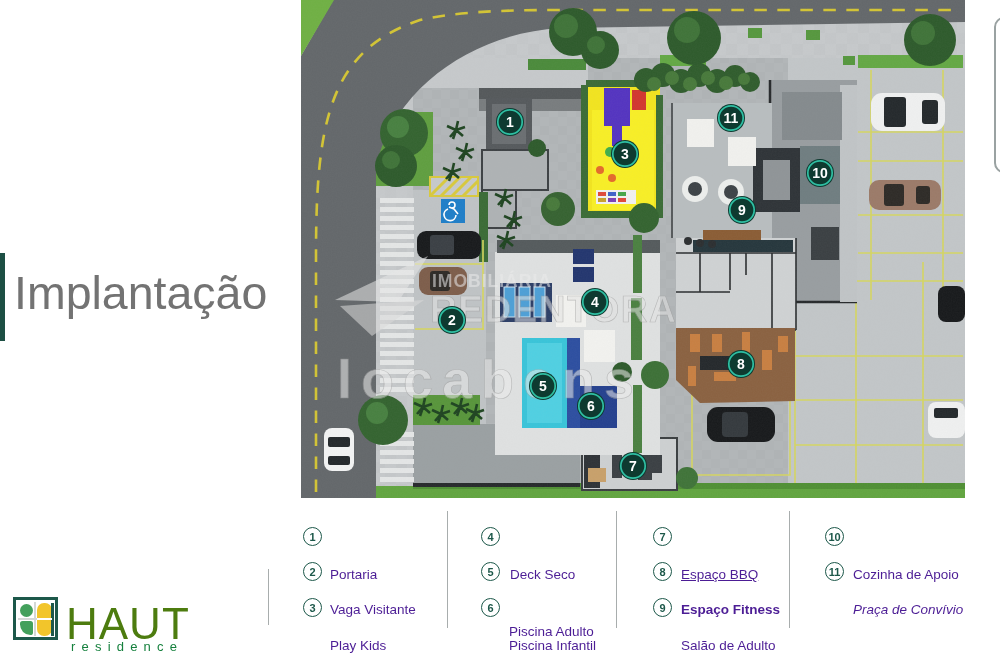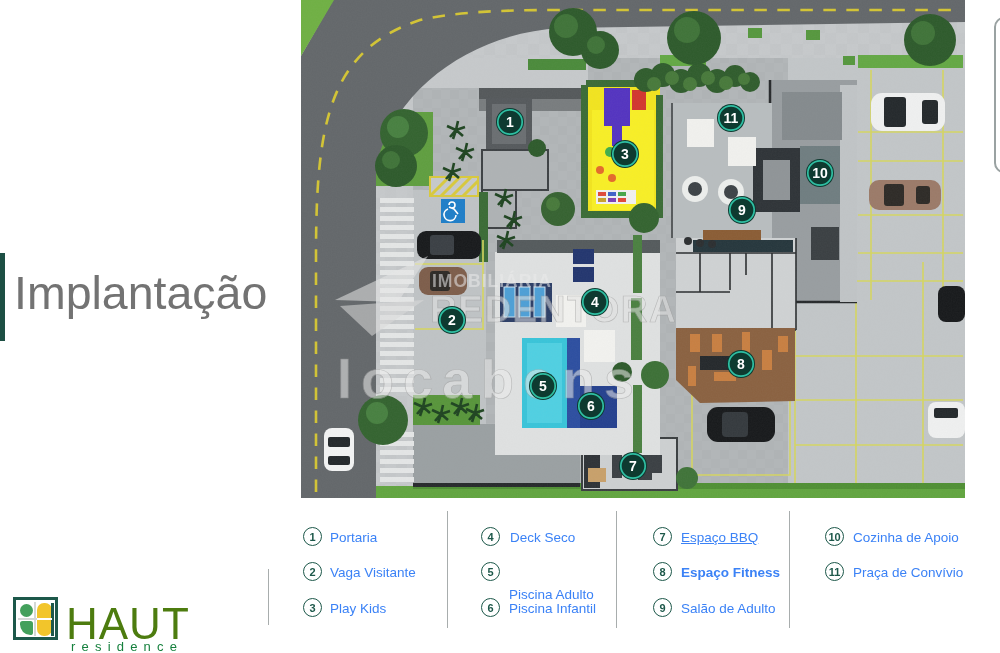--- a/index.html
+++ b/index.html
@@ -4,21 +4,21 @@
 <style>
   html,body{margin:0;padding:0;}
   body{width:1000px;height:653px;position:relative;overflow:hidden;background:#ffffff;
        font-family:"Liberation Sans",sans-serif;}
   .abs{position:absolute;}
   .title{left:14px;top:266px;font-size:46.5px;letter-spacing:0.4px;color:#737373;letter-spacing:0px;}
   .bar{left:0;top:253px;width:5px;height:88px;background:#1d4f44;}
   .sep{background:#a8adad;width:1px;}
   .lg-circ{width:19px;height:19px;border:1.6px solid #1d584a;border-radius:50%;
            color:#1d584a;font-size:11px;font-weight:bold;text-align:center;line-height:19px;box-sizing:border-box;}
-  .lg-txt{font-size:13.5px;color:#3b82f6;white-space:nowrap;}
+  .lg-txt{font-size:13.5px;color:#4c1d95;white-space:nowrap;margin-top:37px;}
   .rrect{left:994px;top:17px;width:40px;height:152px;border:2px solid #9aa2a2;border-radius:10px;background:#fff;}
 </style>
 </head>
 <body>
 
 <div class="abs bar"></div>
 <div class="abs title">Implantação</div>
 
 <div class="abs sep" style="left:268px;top:569px;height:56px;"></div>
 <div class="abs sep" style="left:447px;top:511px;height:117px;"></div>
@@ -39,21 +39,21 @@
 <div class="abs lg-txt" style="left:509px;top:601px;">Piscina Infantil</div>
 <div class="abs lg-circ" style="left:653px;top:527px;">7</div>
 <div class="abs lg-txt" style="left:681px;top:530px;text-decoration:underline;">Espaço BBQ</div>
 <div class="abs lg-circ" style="left:653px;top:562px;">8</div>
 <div class="abs lg-txt" style="left:681px;top:565px;font-weight:bold;">Espaço Fitness</div>
 <div class="abs lg-circ" style="left:653px;top:598px;">9</div>
 <div class="abs lg-txt" style="left:681px;top:601px;">Salão de Adulto</div>
 <div class="abs lg-circ" style="left:825px;top:527px;">10</div>
 <div class="abs lg-txt" style="left:853px;top:530px;">Cozinha de Apoio</div>
 <div class="abs lg-circ" style="left:825px;top:562px;">11</div>
-<div class="abs lg-txt" style="left:853px;top:565px;">Praça de Convívio</div>
+<div class="abs lg-txt" style="left:853px;top:565px;font-style:italic;">Praça de Convívio</div>
 
 <div class="abs rrect"></div>
 
 <div class="abs" style="left:13px;top:597px;width:45px;height:43px;border:3.5px solid #1d584a;background:#fff;box-sizing:border-box;">
   <div class="abs" style="left:2px;top:17.5px;width:34px;height:2px;background:#d4d8d6;"></div>
   <div class="abs" style="left:18px;top:2px;width:2px;height:34px;background:#d4d8d6;"></div>
   <div class="abs" style="left:4px;top:4px;width:13px;height:13px;border-radius:50%;background:#43a05c;"></div>
   <div class="abs" style="left:4px;top:21px;width:13px;height:14px;border-radius:3px 3px 3px 12px;background:#43a05c;"></div>
   <div class="abs" style="left:21px;top:3px;width:15px;height:33px;border-radius:7px;background:#f2c52b;"></div>
   <div class="abs" style="left:35px;top:3px;width:3px;height:33px;background:#1d584a;"></div>

